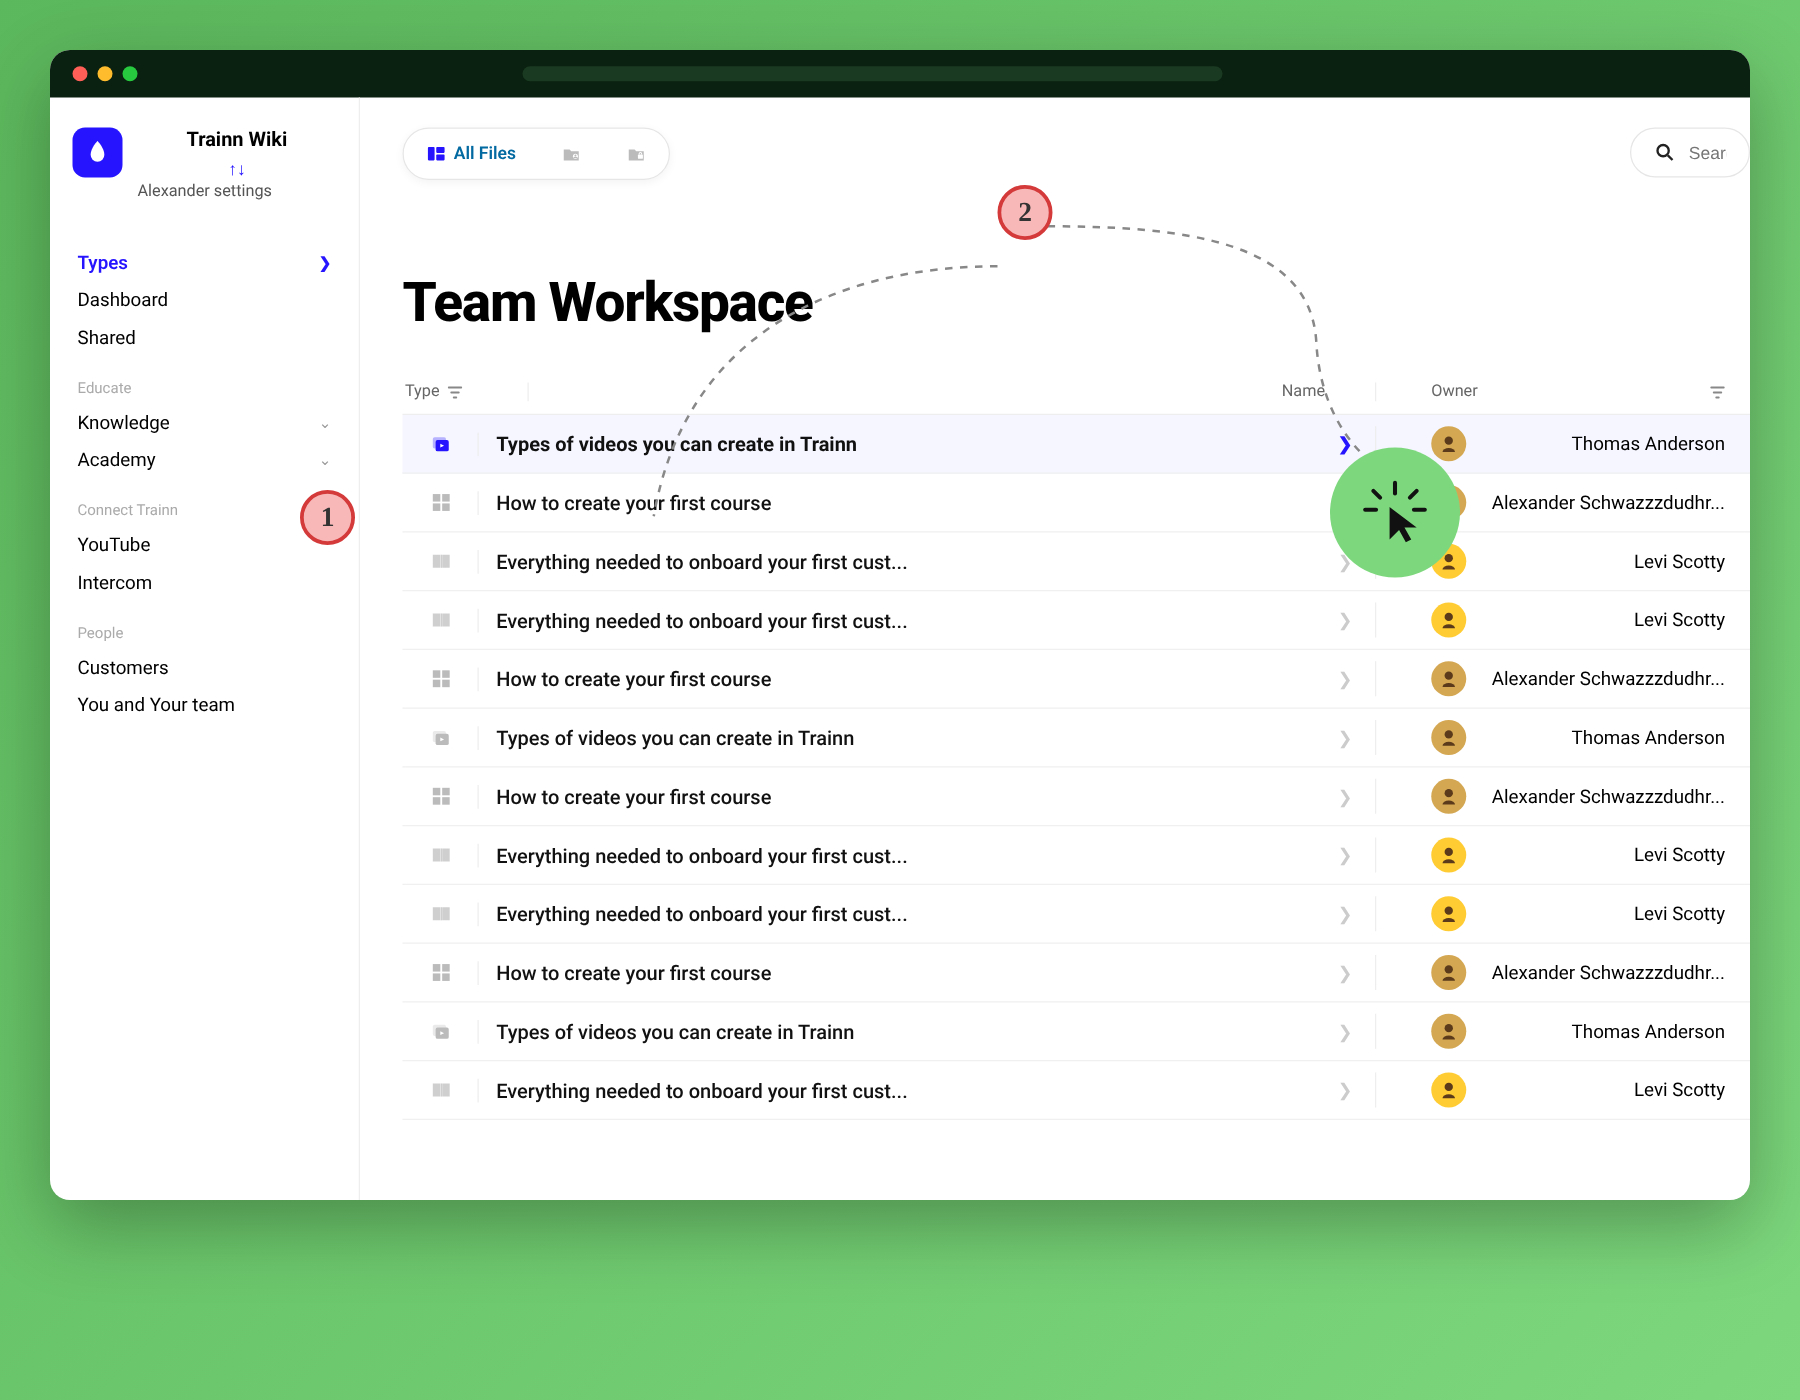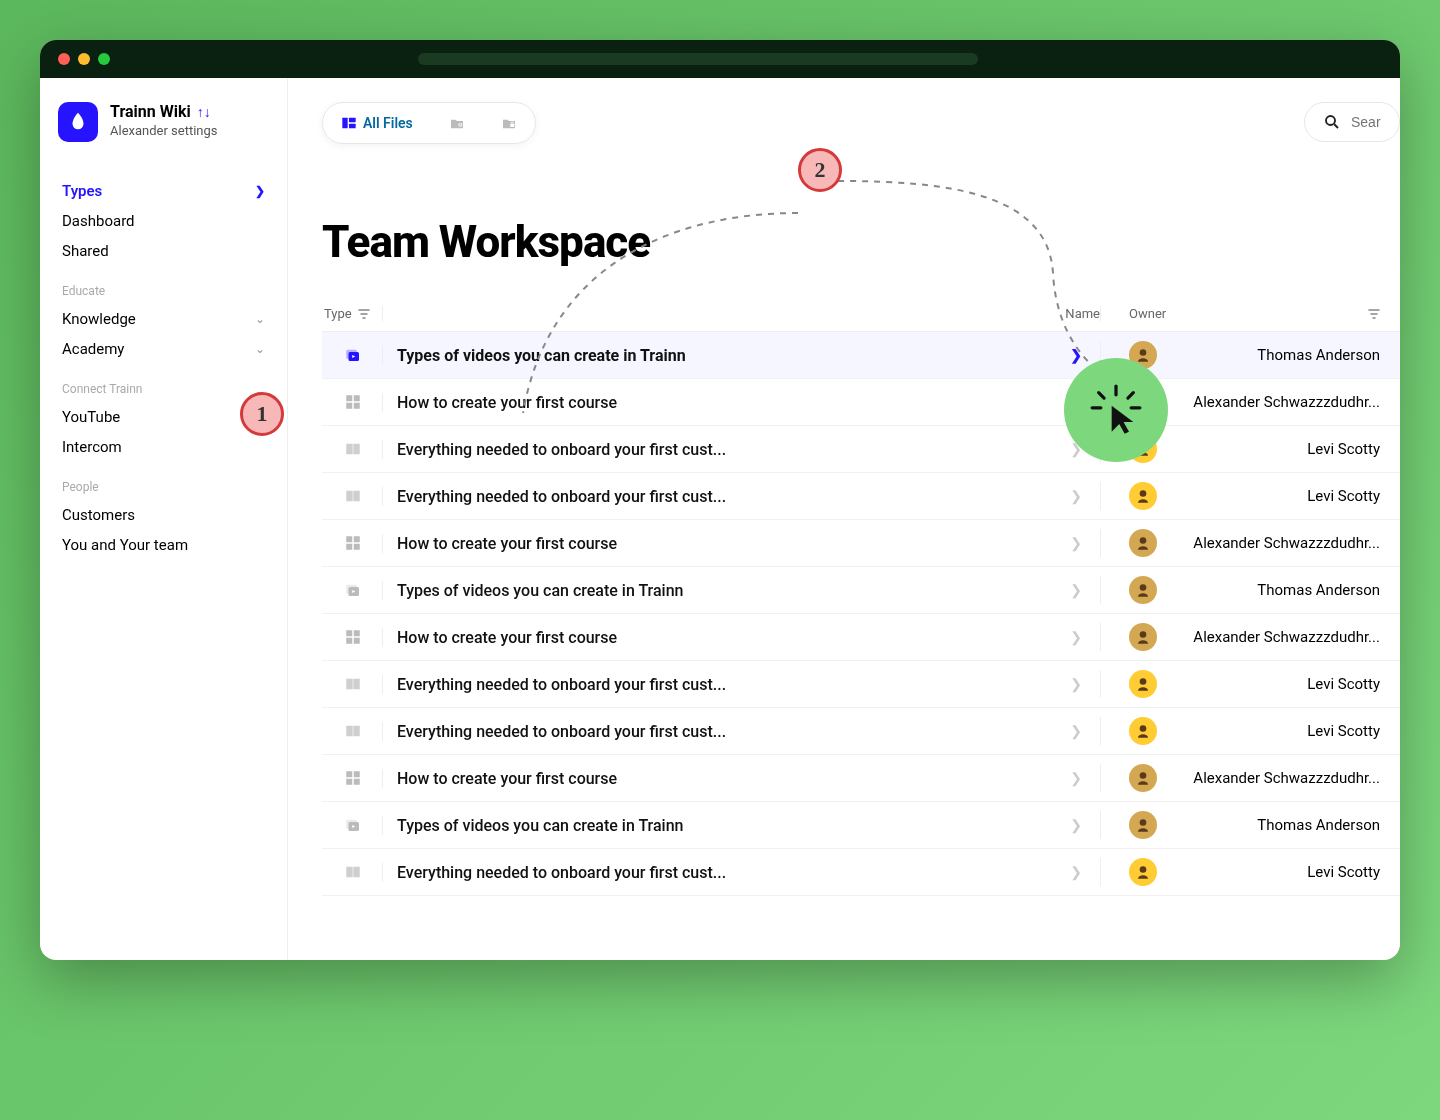--- a/index.html
+++ b/index.html
@@ -44,21 +44,21 @@
   padding: 24px 14px;
   position: relative;
 }
 .ws-header { display: flex; gap: 12px; align-items: flex-start; margin-bottom: 34px; padding: 0 4px; }
 .ws-logo {
   width: 40px; height: 40px; background: #2614ff; border-radius: 10px;
   display: flex; align-items: center; justify-content: center;
 }
 .ws-logo svg { width: 22px; height: 22px; }
 .ws-title-wrap { flex: 1; }
-.ws-title { font-weight: 700; font-size: 16px; display: flex; align-items: center; gap: 6px; }
+.ws-title { font-weight: 700; font-size: 16px; display: flex; align-items: center; gap: 6px; flex-direction: column; }
 .ws-sub { font-size: 13px; color: #555; margin-top: 2px; }
 .sort-icon { color: #2614ff; font-weight: bold; font-size: 14px; }
 .nav-item {
   display: flex; align-items: center; justify-content: space-between;
   padding: 6px 8px; font-size: 15px; cursor: pointer;
   border-radius: 6px;
 }
 .nav-item.active { color: #2614ff; font-weight: 600; }
 .nav-item .chev { color: #999; font-size: 12px; }
 .nav-item.active .chev { color: #2614ff; }
@@ -85,25 +85,25 @@
   border: 1px solid #e6e6e6; border-radius: 28px; padding: 10px 18px;
   display: flex; align-items: center; gap: 10px; min-width: 70px;
 }
 .search-wrap svg { width: 18px; height: 18px; color: #222; }
 .search-wrap input { border: none; outline: none; font-size: 14px; width: 30px; }
 .page-title { font-size: 44px; font-weight: 800; margin-top: 72px; letter-spacing: -1px; }
 .page-sub { font-size: 15px; color: #555; margin-top: 10px; }
 .table { margin-top: 28px; }
 .thead {
   display: flex; align-items: center; font-size: 13px; color: #666;
-  padding: 10px 0; border-bottom: 1px solid #eee;
+  padding: 10px 0; border-bottom: 1px solid #eee; gap: 40px;
 }
 .col-type { width: 60px; padding-left: 2px; display: flex; align-items: center; gap: 6px; }
 .col-name { flex: 1; padding-left: 14px; border-left: 1px solid #eee; text-align: right; }
-.col-owner { width: 300px; padding-left: 28px; border-left: 1px solid #eee; display: flex; align-items: center; justify-content: space-between; padding-right: 20px; }
+.col-owner { width: 300px; padding-left: 44px; border-left: 1px solid #eee; display: flex; align-items: center; justify-content: space-between; padding-right: 20px; }
 .filter-icon { width: 12px; height: 12px; }
 .trow {
   display: flex; align-items: center; height: 47px;
   border-bottom: 1px solid #f0f0f0; cursor: pointer;
 }
 .trow.selected { background: #f5f6ff; }
 .trow .col-type { color: #bbb; display: flex; justify-content: center; }
 .trow.selected .col-type { color: #2614ff; }
 .trow .col-name {
   font-size: 16px; font-weight: 500; color: #111;

